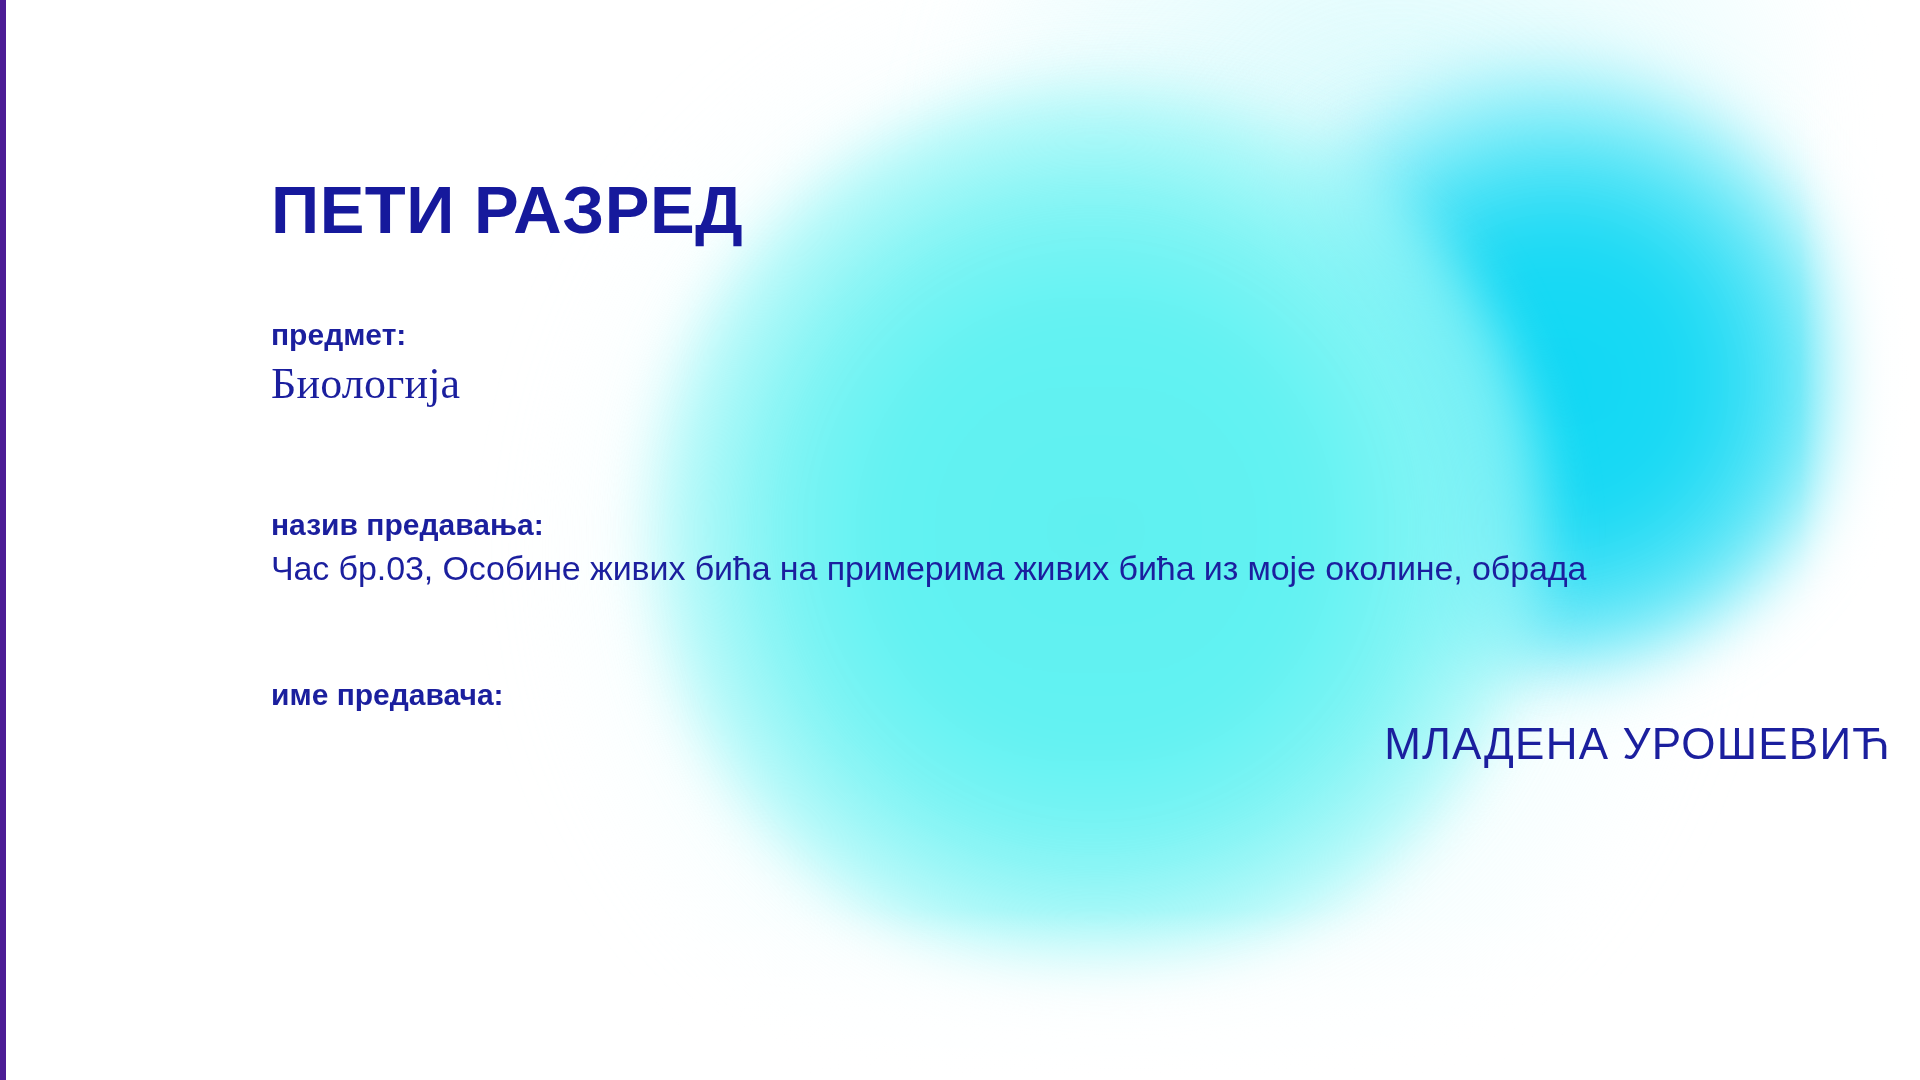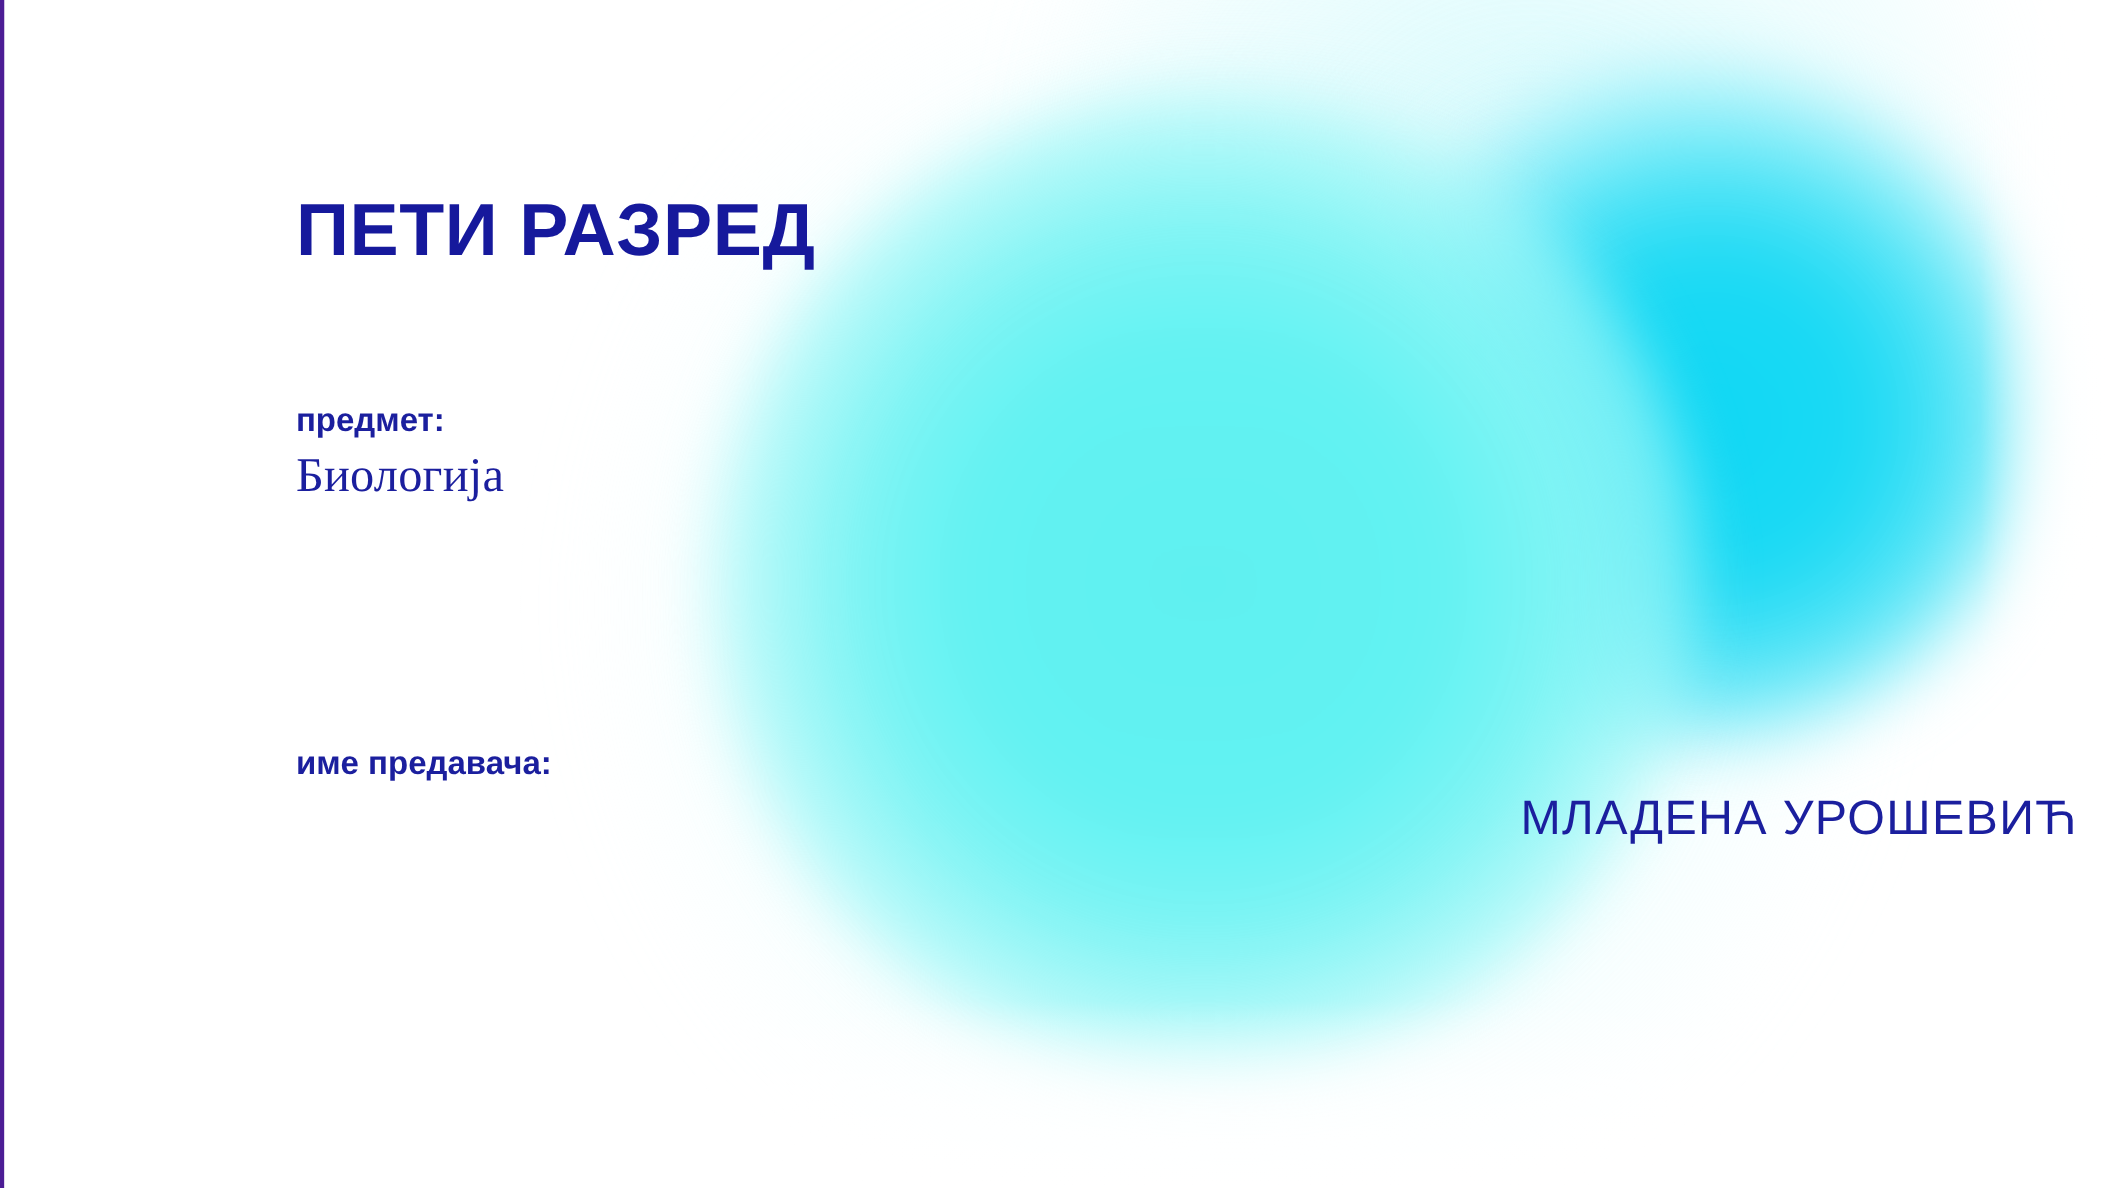--- a/index.html
+++ b/index.html
@@ -13,21 +13,21 @@
   }
 
   
   .slide {
     position: relative;
     width: 1920px;
     height: 1080px;
     overflow: hidden;
     background: #ffffff;
     box-sizing: border-box;
-    border-left: 4px solid #4c1d95;
+    border-left: 6px solid #4c1d95;
   }
 
   
   .bg-layer {
     position: absolute;
     inset: 0;
     overflow: hidden;
     pointer-events: none;
   }
 
@@ -148,21 +148,21 @@
     line-height: 1;
     color: #16199c;
     white-space: nowrap;
   }
 
   .field {
     position: absolute;
     left: 0;
     width: 100%;
   }
-  .field-subject      { top: 318px; margin-top: 48px; }
+  .field-subject      { top: 318px; }
   .field-lecture      { top: 508px; }
   .field-teacher      { top: 678px; }
 
   .field-label {
     display: block;
     margin: 0 0 6px 0;
     font-size: 30px;
     font-weight: 600;
     line-height: 1.15;
     color: #1b1f9e;
@@ -214,20 +214,24 @@
 
   <div class="content">
 
     <h1 class="slide-title">ПЕТИ РАЗРЕД</h1>
 
     <div class="field field-subject">
       <span class="field-label">предмет:</span>
       <span class="field-value value-subject">Биологија</span>
     </div>
 
+    <div class="field field-lecture">
+      <span class="field-label">назив предавања:</span>
+      <span class="field-value value-lecture">Час бр.03, Особине живих бића на примерима живих бића из моје околине, обрада</span>
+    </div>
 
     <div class="field field-teacher">
       <span class="field-label">име предавача:</span>
       <span class="field-value value-teacher">МЛАДЕНА УРОШЕВИЋ</span>
     </div>
 
   </div>
 </div>
 
 </body></html>

